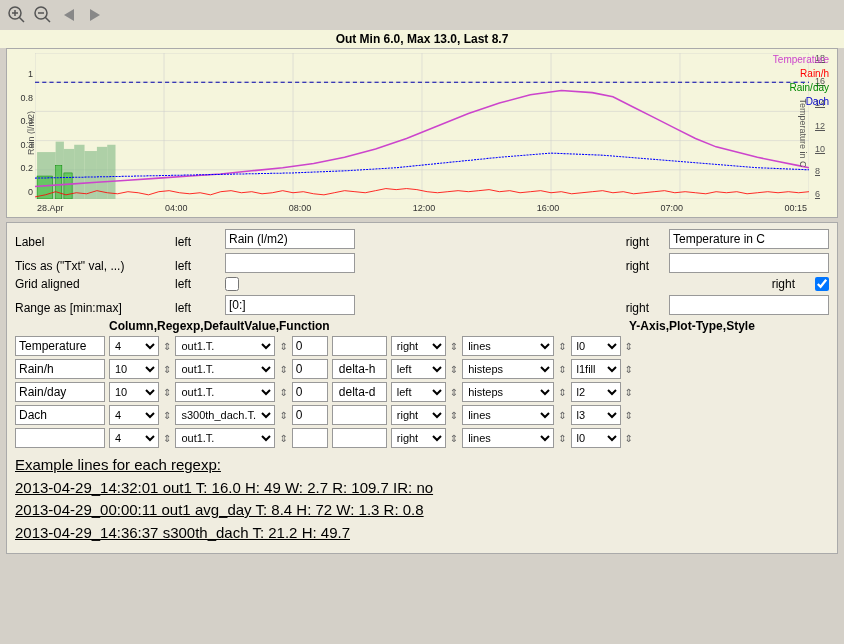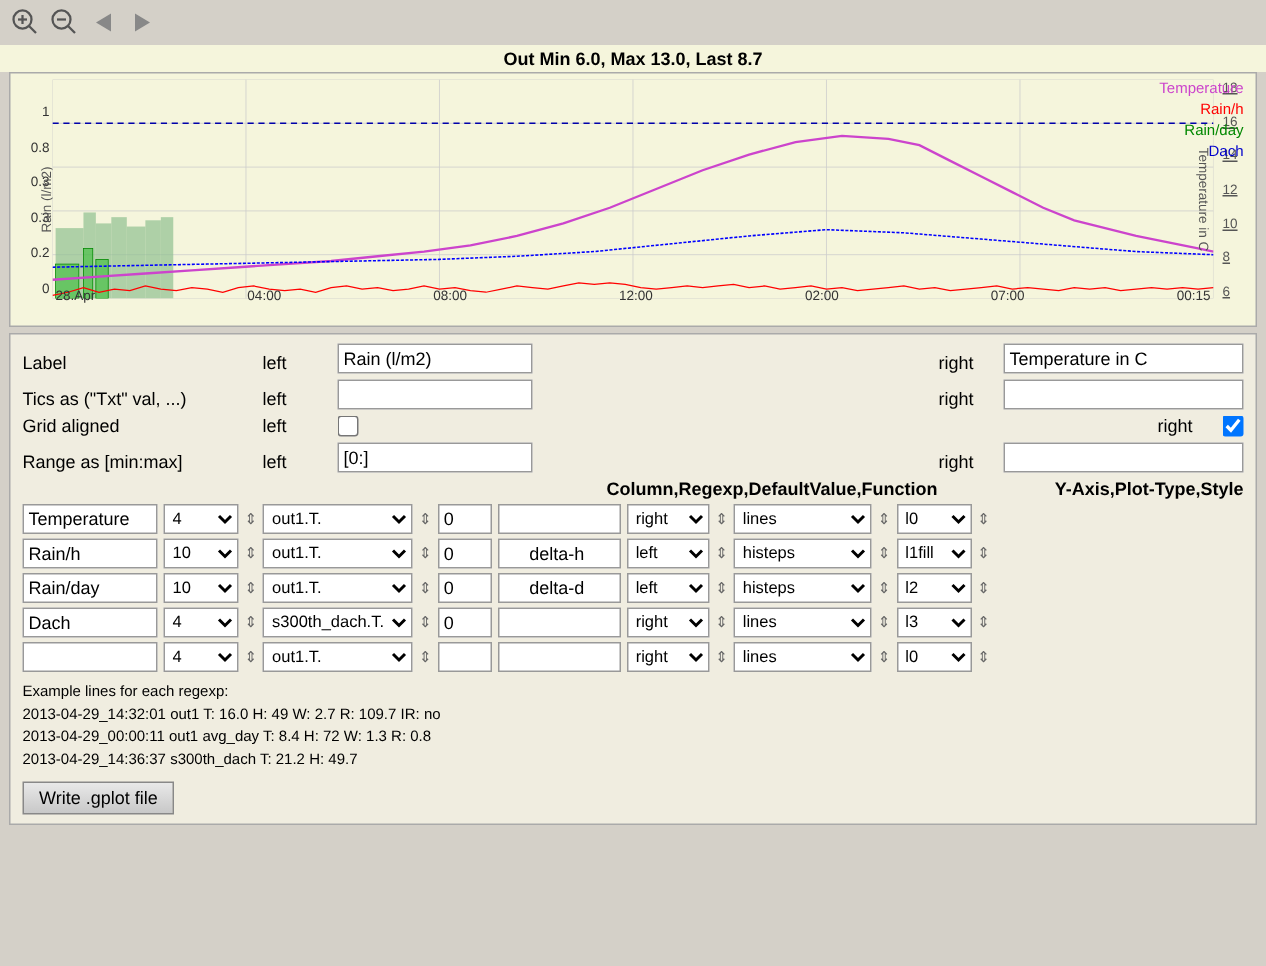--- a/index.html
+++ b/index.html
@@ -84,21 +84,20 @@
       width: 14px;
       height: 14px;
     }
     .section-header {
       display: flex;
       gap: 4px;
       margin-bottom: 3px;
       font-size: 12px;
       font-weight: bold;
       margin-top: 4px;
-      text-align: right;
     }
     .data-row {
       display: flex;
       align-items: center;
       gap: 4px;
       margin-bottom: 3px;
     }
     .data-label-input {
       width: 90px;
       height: 20px;
@@ -121,31 +120,32 @@
     .select-style { width: 50px; }
     .val-input {
       width: 36px;
       height: 20px;
       border: 1px solid #999;
       background: white;
       font-size: 12px;
       padding: 1px 3px;
     }
     .func-input {
-      width: 82px;
+      width: 55px;
       height: 20px;
       border: 1px solid #999;
       background: white;
       font-size: 12px;
-      padding: 1px 20px;
+      padding: 1px 6px;
     }
     .example-area {
-      font-size: 10px;
+      font-size: 15px;
       line-height: 1.5;
       padding: 3px 0;
+      text-decoration: underline;
     }
     .write-btn {
       margin-top: 4px;
       padding: 3px 10px;
       border: 1px solid #888;
       background: linear-gradient(to bottom, #e8e8e8, #c8c8c8);
       cursor: pointer;
       font-size: 12px;
     }
 
@@ -194,21 +194,21 @@
       flex-direction: column;
       justify-content: space-between;
       align-items: flex-start;
       font-size: 9px;
       color: #333;
       width: 20px;
       text-decoration: underline;
     }
     .x-labels {
       position: absolute;
-      bottom: 15px;
+      bottom: 4px;
       left: 30px;
       right: 30px;
       display: flex;
       justify-content: space-between;
       font-size: 9px;
       color: #333;
     }
   </style>
 </head>
 <body>
@@ -307,21 +307,21 @@
       <span>6</span>
     </div>
 
     <div style="position:absolute;right:0px;top:50%;transform:translateY(-50%) rotate(90deg);font-size:9px;color:#555;white-space:nowrap;">Temperature in C</div>
 
     <div class="x-labels">
       <span>28.Apr</span>
       <span>04:00</span>
       <span>08:00</span>
       <span>12:00</span>
-      <span>02:00</span>
+      <span>16:00</span>
       <span>07:00</span>
       <span>00:15</span>
     </div>
 
     <div class="legend">
       <div class="legend-item">
           <span style="color:#cc44cc;font-size:10px;">Temperature</span>
         </div>
       <div class="legend-item">
           <span style="color:#ff0000;font-size:10px;">Rain/h</span>
@@ -482,14 +482,13 @@
 
   
   <div class="example-area">
     <div>Example lines for each regexp:</div>
     <div>2013-04-29_14:32:01 out1 T: 16.0 H: 49 W: 2.7 R: 109.7 IR: no</div>
     <div>2013-04-29_00:00:11 out1 avg_day T: 8.4 H: 72 W: 1.3 R: 0.8</div>
     <div>2013-04-29_14:36:37 s300th_dach T: 21.2 H: 49.7</div>
   </div>
 
   
-  <button class="write-btn">Write .gplot file</button>
 </div>
 
 </body></html>

